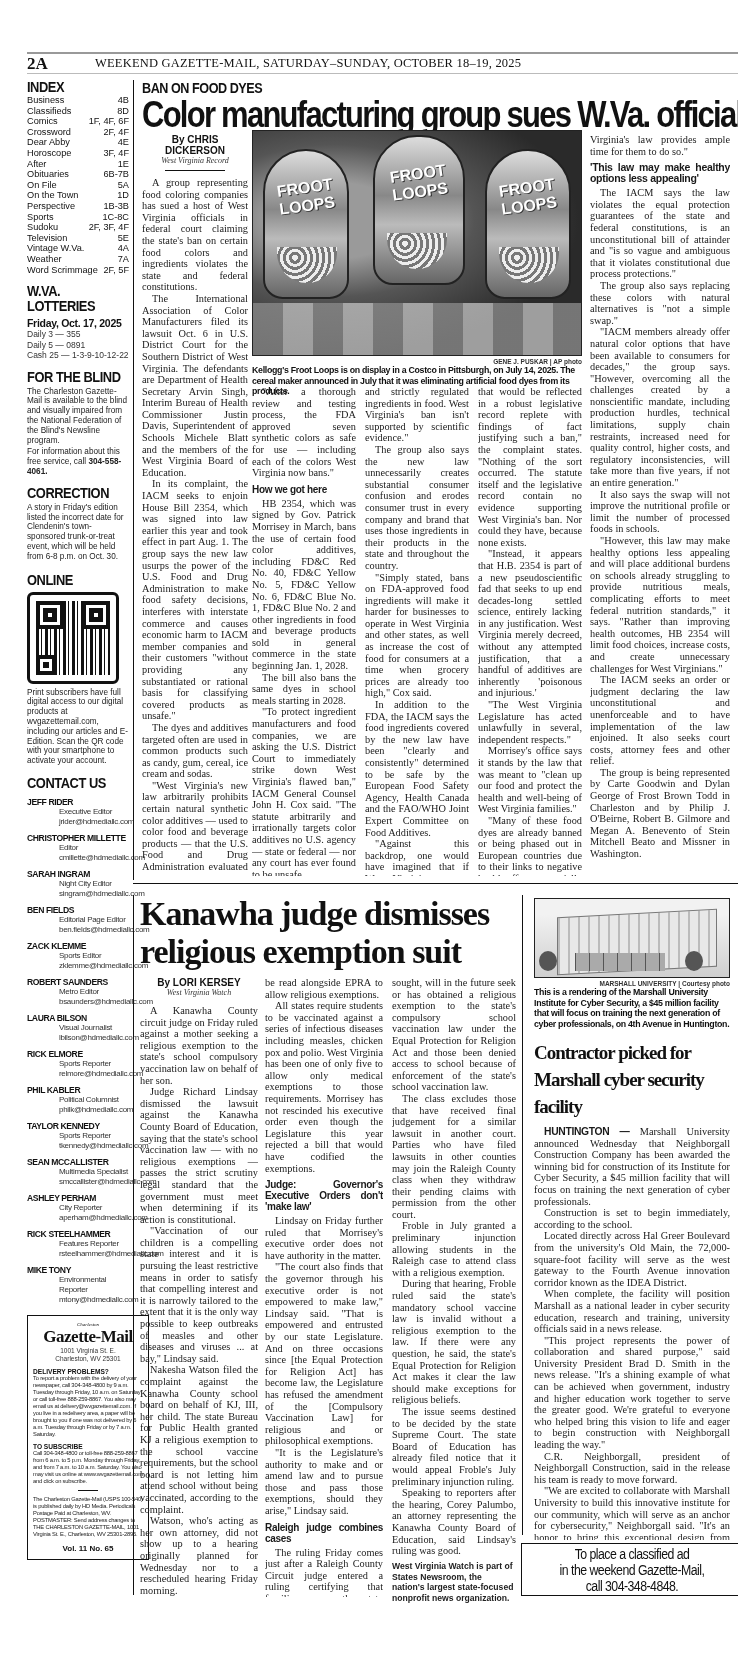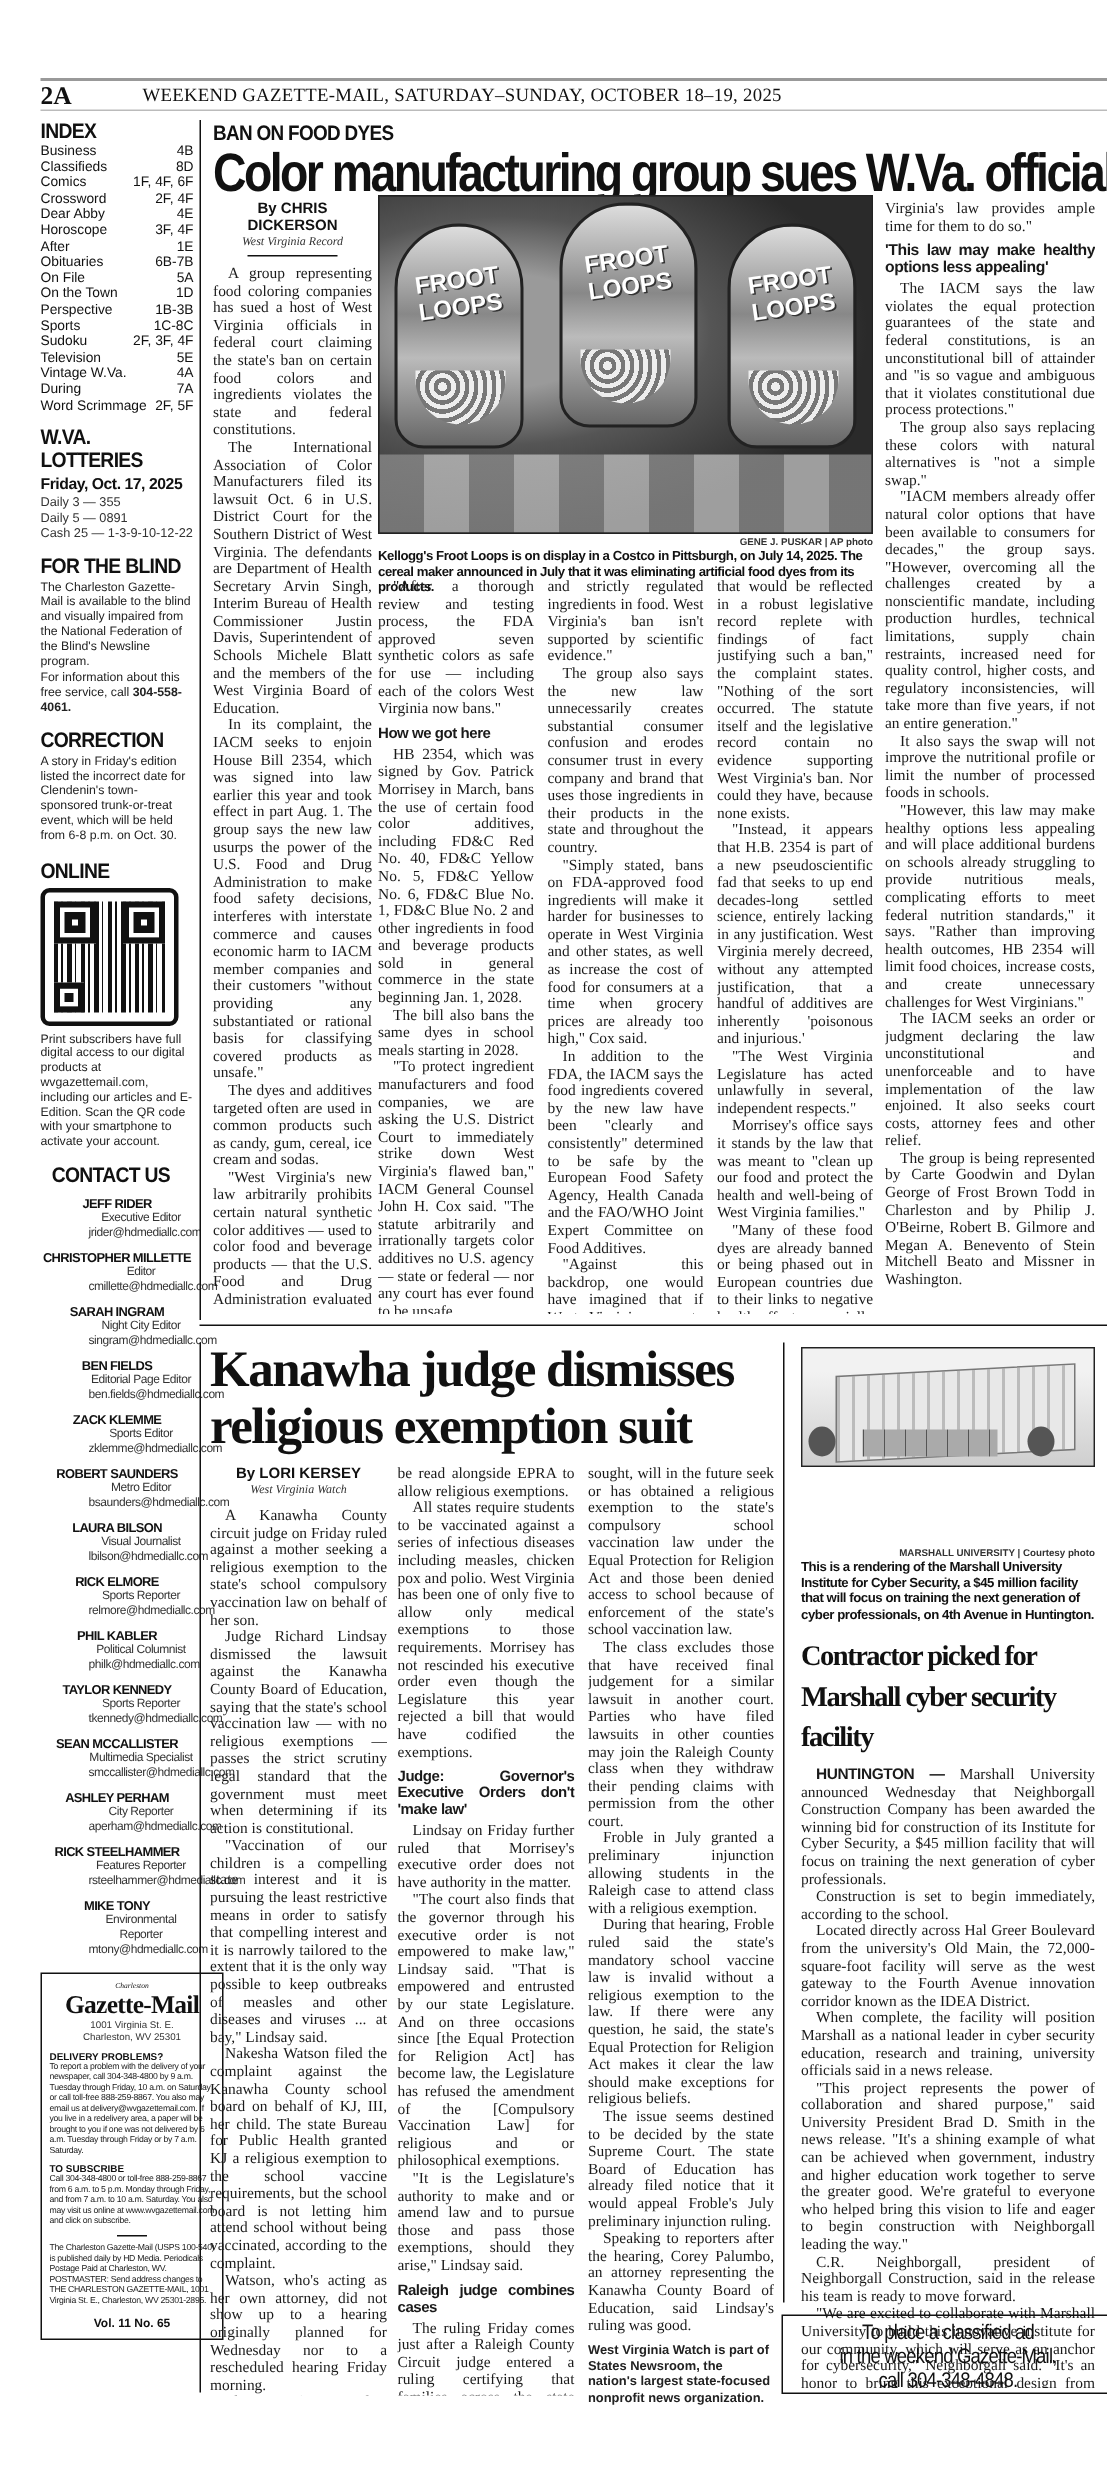--- a/index.html
+++ b/index.html
@@ -137,21 +137,21 @@
         </div>
         <div class="idx-row">
           <span>Television</span>
           <span>5E</span>
         </div>
         <div class="idx-row">
           <span>Vintage W.Va.</span>
           <span>4A</span>
         </div>
         <div class="idx-row">
-          <span>During</span>
+          <span>Weather</span>
           <span>7A</span>
         </div>
         <div class="idx-row">
           <span>Word Scrimmage</span>
           <span>2F, 5F</span>
         </div>
       </div>
   </div>
 
   <div style="margin-top:9px;">
@@ -176,21 +176,21 @@
   <div style="margin-top:11px;">
     <div class="rail-h">ONLINE</div>
     <div class="qr">
         <div class="qr-inner">
           <span></span>
         </div>
       </div>
     <div class="rail-p" style="margin-top:4px;">Print subscribers have full digital access to our digital products at wvgazettemail.com, including our articles and E-Edition. Scan the QR code with your smartphone to activate your account.</div>
   </div>
 
-  <div style="margin-top:10px;text-align:center;">
+  <div style="margin-top:10px;">
     <div class="rail-h">CONTACT US</div>
     <div id="contact-list">
         <div class="contact">
           <div class="c-name cond">JEFF RIDER</div>
   <div class="c-role cond">Executive Editor</div>
   <div class="c-mail cond">jrider@hdmediallc.com</div>
         </div>
         <div class="contact">
           <div class="c-name cond">CHRISTOPHER MILLETTE</div>
   <div class="c-role cond">Editor</div>
@@ -402,21 +402,21 @@
     </div>
   <div class="note" style="margin-top:4px;">West Virginia Watch is part of States Newsroom, the nation's largest state-focused nonprofit news organization.</div>
 </div>
 
 <div id="photo2">
   <div class="bldg"></div>
   <div class="bldg-base"></div>
   <div class="tree" style="left:4px;"></div>
   <div class="tree" style="left:150px;"></div>
 </div>
-<div class="col" style="left:534px;top:1032px;width:196px;height:560px;">
+<div class="col" style="left:534px;top:980px;width:196px;height:560px;">
   <div class="credit">MARSHALL UNIVERSITY | Courtesy photo</div>
   <div class="cutline">This is a rendering of the Marshall University Institute for Cyber Security, a $45 million facility that will focus on training the next generation of cyber professionals, on 4th Avenue in Huntington.</div>
   <div class="hed-serif" style="font-size:19px;line-height:27px;margin:10px 0 6px;">Contractor picked for Marshall cyber security facility</div>
   <div class="body" style="font-size:10.3px;">
     <p id="third-first"><b class="cond">HUNTINGTON —</b> <span>Marshall University announced Wednesday that Neighborgall Construction Company has been awarded the winning bid for construction of its Institute for Cyber Security, a $45 million facility that will focus on training the next generation of cyber professionals.</span></p>
     <div id="third-rest">
         <p>Construction is set to begin immediately, according to the school.</p>
         <p>Located directly across Hal Greer Boulevard from the university's Old Main, the 72,000-square-foot facility will serve as the west gateway to the Fourth Avenue innovation corridor known as the IDEA District.</p>
         <p>When complete, the facility will position Marshall as a national leader in cyber security education, research and training, university officials said in a news release.</p>
         <p>"This project represents the power of collaboration and shared purpose," said University President Brad D. Smith in the news release. "It's a shining example of what can be achieved when government, industry and higher education work together to serve the greater good. We're grateful to everyone who helped bring this vision to life and eager to begin construction with Neighborgall leading the way."</p>

